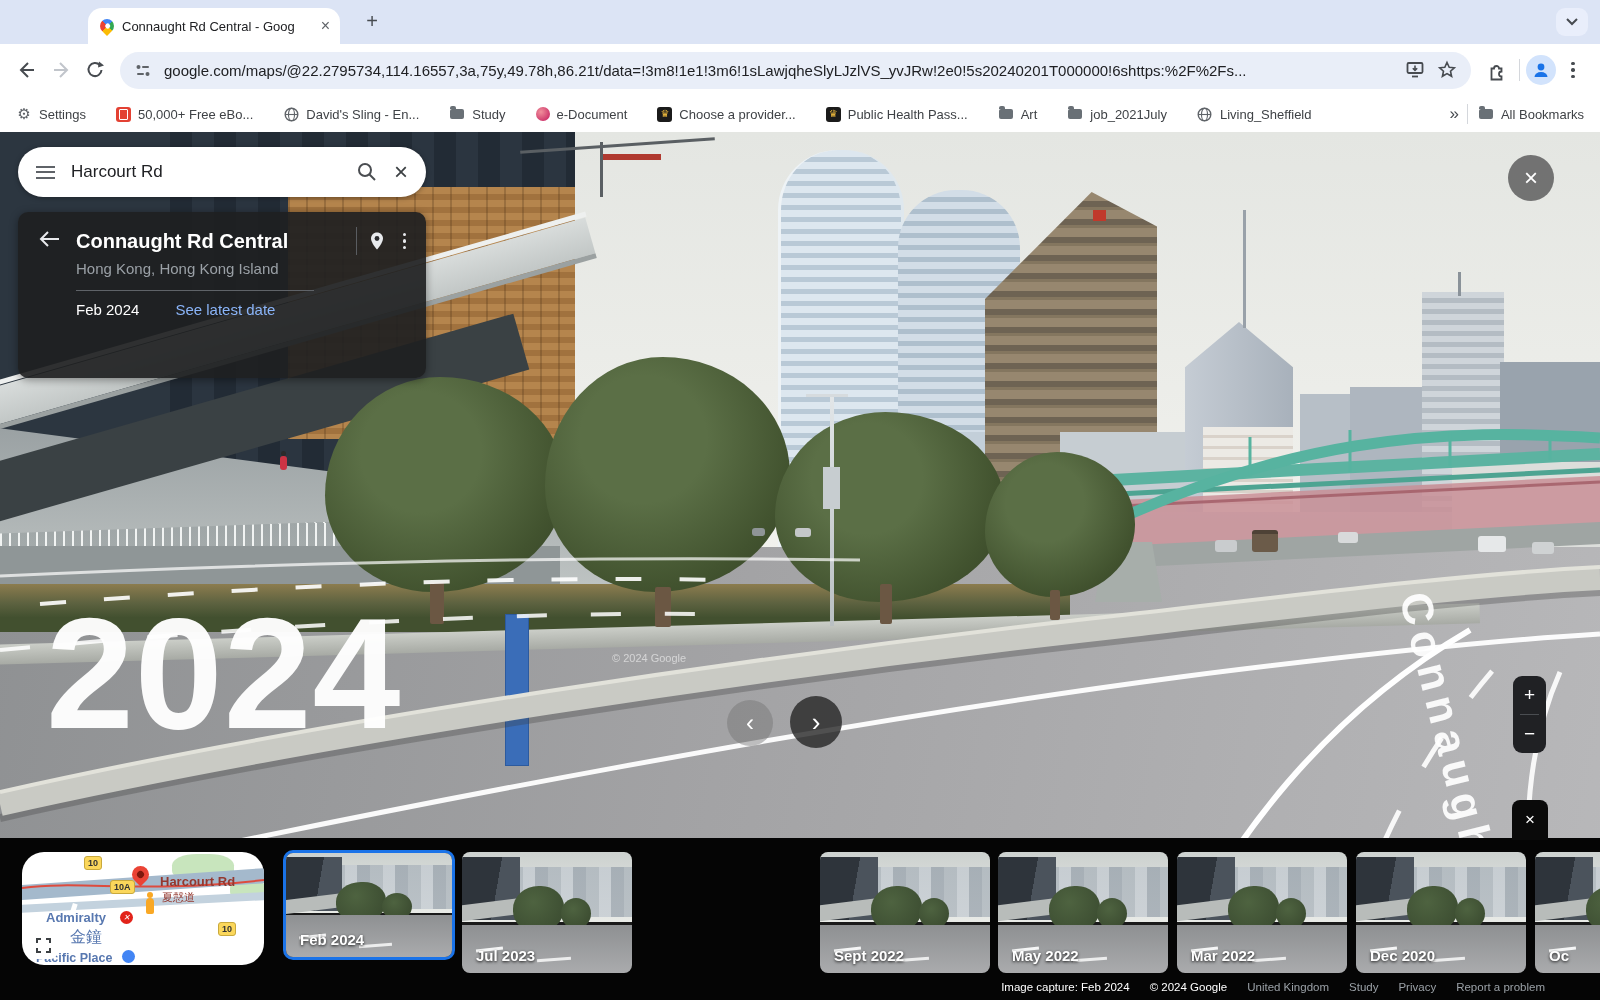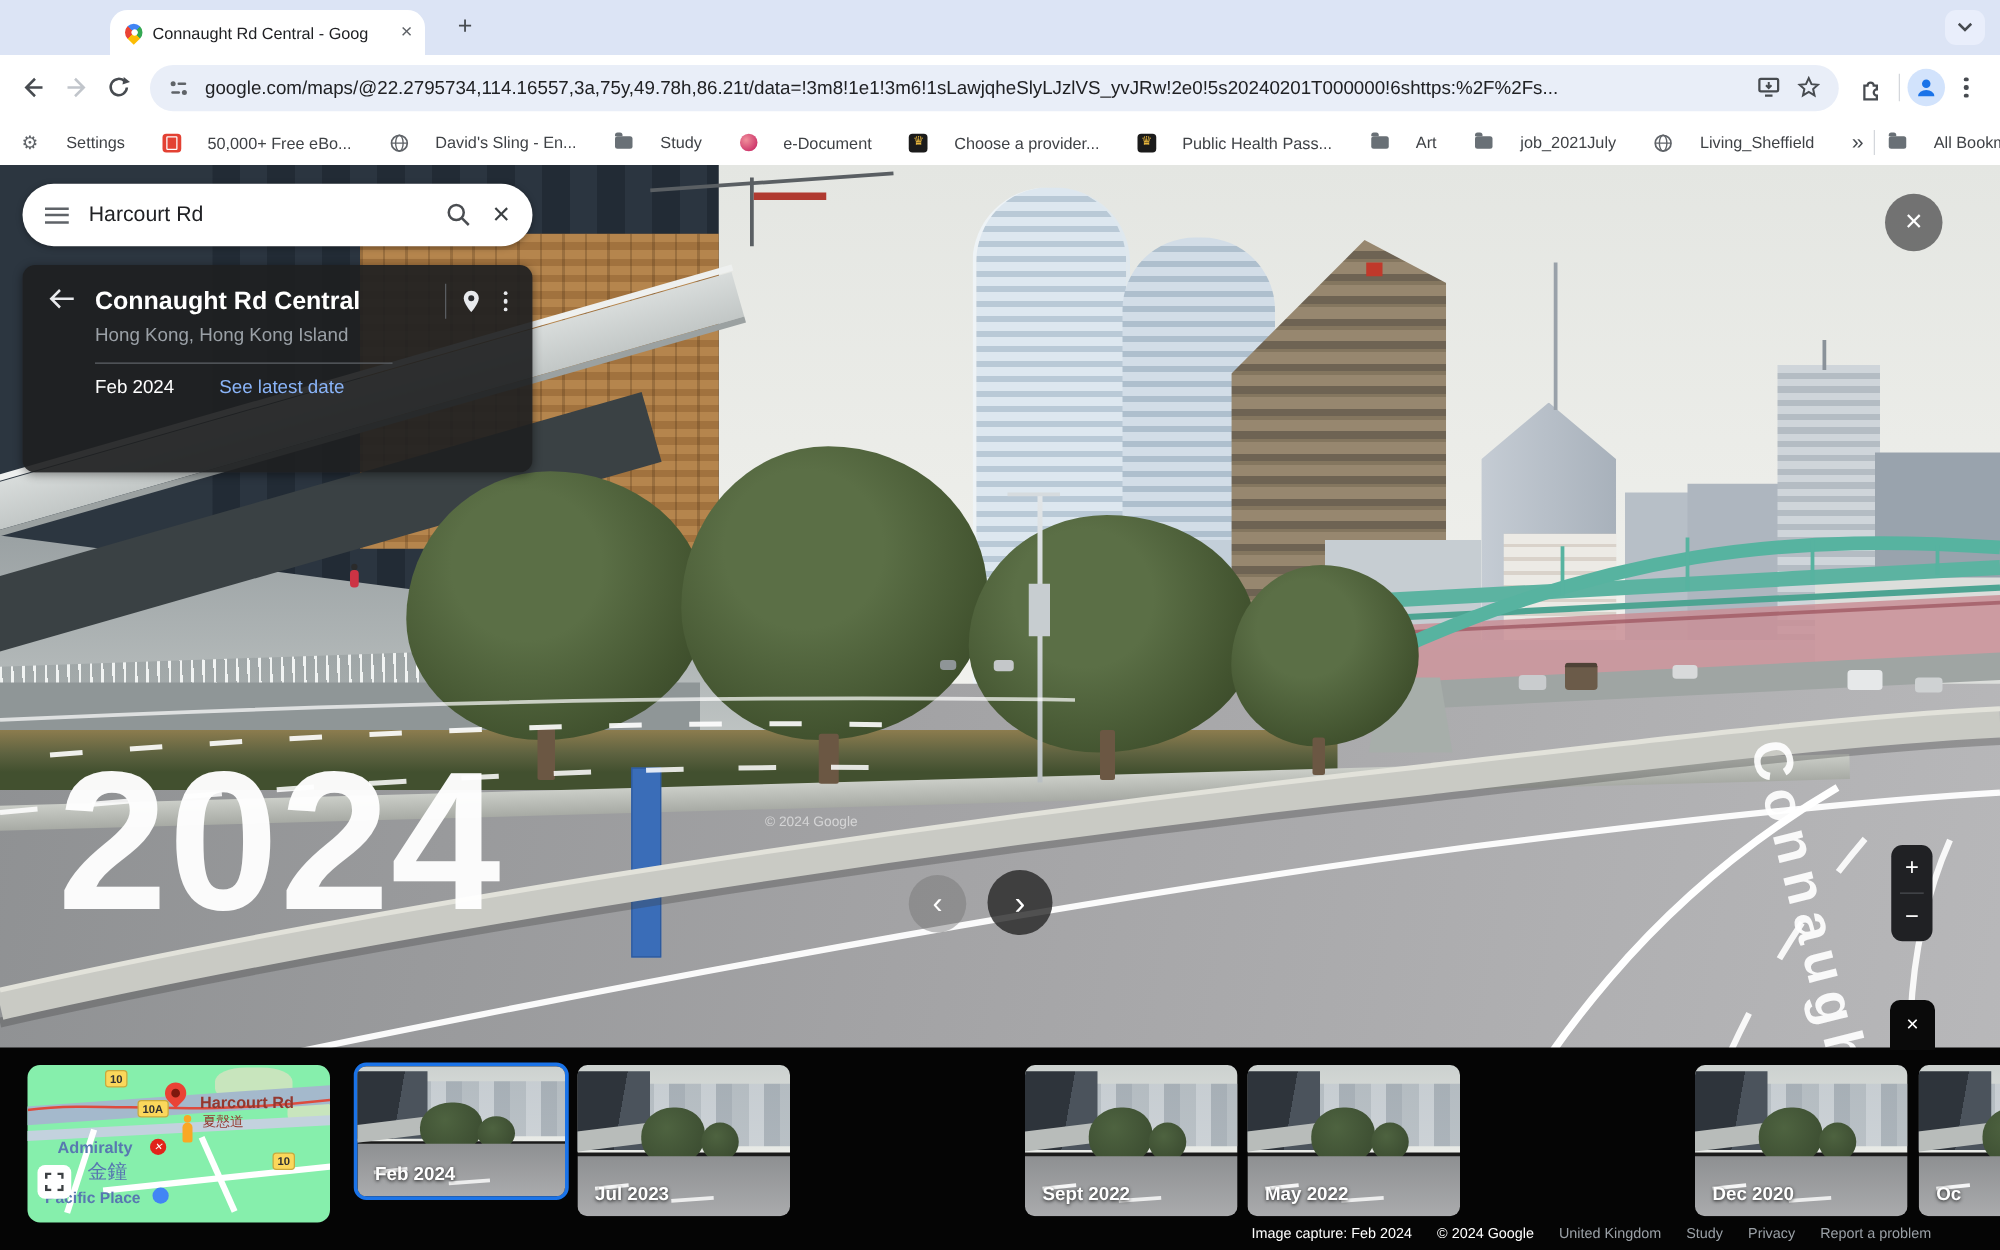--- a/index.html
+++ b/index.html
@@ -17,21 +17,21 @@
 .tabchev{position:absolute;right:12px;top:8px;width:32px;height:28px;border-radius:9px;background:#e9eefb;display:flex;align-items:center;justify-content:center}
 .toolbar{height:52px;background:#fff;display:flex;align-items:center;padding:0 10px}
 .tbtn{width:34px;height:34px;display:flex;align-items:center;justify-content:center;flex:none}
 .urlbar{flex:1;height:37px;background:#e9eef8;border-radius:19px;display:flex;align-items:center;padding:0 14px;gap:12px;margin:0 8px;min-width:0}
 .url-text{flex:1;font-size:15px;color:#202124;white-space:nowrap;overflow:hidden}
 .tooldiv{width:1px;height:22px;background:#d4d7dc;margin:0 6px}
 .avatar{width:30px;height:30px;border-radius:50%;background:#d2e3fc;display:flex;align-items:center;justify-content:center}
 .kebab{display:flex;flex-direction:column;gap:3px}
 .kebab i{width:3.5px;height:3.5px;border-radius:50%;background:#474b50}
 .bookmarks{height:36px;background:#fff;display:flex;align-items:center;padding:0 16px;font-size:13px;color:#3f4246}
-.bm{display:flex;align-items:flex-start;gap:21px;margin-right:30px;white-space:nowrap}
+.bm{display:flex;align-items:center;gap:7px;margin-right:30px;white-space:nowrap}
 .bm-right{margin-left:auto;display:flex;align-items:center;gap:10px}
 .ovf{color:#474b50;font-size:17px;letter-spacing:-2px}
 .bmdiv{width:1px;height:20px;background:#d4d7dc}
 .ic{width:16px;height:16px;display:inline-flex;align-items:center;justify-content:center;flex:none;position:relative}
 .ic-gear::before{content:"⚙";font-size:15px;color:#5f6368}
 .ic-book{width:15px;height:15px;background:#e34133;border-radius:3px}
 .ic-book::before{content:"";width:7px;height:9px;border:1.5px solid #fff;border-radius:1px}
 .ic-folder::before{content:"";display:block;width:14px;height:10px;background:#697076;border-radius:2px}
 .ic-folder::after{content:"";position:absolute;top:0px;left:1px;width:6px;height:3px;background:#697076;border-radius:2px 2px 0 0}
 .ic-crown{width:15px;height:15px;background:#1b1b1b;border-radius:3px}
@@ -145,21 +145,21 @@
 .mini .sky{left:0;right:0;top:0;height:58%;background:linear-gradient(#ccd1cf,#e9ebe7)}
 .mini .skyl{left:28%;right:0;top:12%;height:42%;background:repeating-linear-gradient(90deg,#aab3bb 0 13px,#c3cad1 13px 25px,#98a2ac 25px 38px);opacity:.75}
 .mini .bldg1{left:-4%;top:4%;width:38%;height:52%;background:linear-gradient(100deg,#2e343b 62%,#4b535c 62%)}
 .mini .ramp{left:-4%;top:40%;width:58%;height:13%;background:#b8bcba;transform:rotate(-7deg)}
 .mini .tr1{left:30%;top:28%;width:30%;height:38%;background:radial-gradient(circle at 40% 35%,#4e6340,#38482e);border-radius:50% 45% 50% 45%}
 .mini .tr2{left:58%;top:38%;width:18%;height:26%;background:radial-gradient(circle at 40% 35%,#4e6340,#36452c);border-radius:50%}
 .mini .road{left:0;right:0;bottom:0;height:40%;background:linear-gradient(#8e9092,#aaabad)}
 .mini .ln1{left:8%;bottom:18%;width:16%;height:3px;background:#fff;transform:rotate(-6deg);opacity:.9}
 .mini .ln2{left:44%;bottom:10%;width:20%;height:3px;background:#fff;transform:rotate(-4deg);opacity:.8}
 
-#mapcard{position:absolute;left:22px;top:14px;width:242px;height:126px;border-radius:10px;overflow:hidden;background:#86efac}
+#mapcard{position:absolute;left:22px;top:14px;width:242px;height:113px;border-radius:22px;overflow:hidden;background:#ffffff}
 #mapcard .mc{position:absolute}
 .park1{left:150px;top:2px;width:62px;height:28px;background:#c8e5bd;border-radius:40%}
 .park2{left:208px;top:28px;width:36px;height:20px;background:#c8e5bd;border-radius:40%}
 .hwy{left:-10px;top:24px;width:280px;height:15px;background:#a4b9cc;transform:rotate(-4deg)}
 .hwy2{left:-10px;top:46px;width:280px;height:8px;background:#c3d2de;transform:rotate(-3deg)}
 .st1{left:40px;top:50px;width:5px;height:70px;background:#fff;transform:rotate(18deg)}
 .st2{left:150px;top:55px;width:5px;height:65px;background:#fff;transform:rotate(-24deg)}
 .st3{left:60px;top:88px;width:190px;height:5px;background:#fff;transform:rotate(-6deg)}
 .shield{position:absolute;background:#fbd75b;border:1px solid #c9a93c;border-radius:3px;font-size:9px;font-weight:bold;color:#333;padding:0 3px;line-height:12px}
 #sh0{left:62px;top:4px}#sh1{left:88px;top:28px}#sh2{left:196px;top:70px}
@@ -548,20 +548,34 @@
           <i class="bldg1"></i>
           <i class="ramp"></i>
           <i class="tr1"></i>
           <i class="tr2"></i>
           <i class="road"></i>
           <i class="ln1"></i>
           <i class="ln2"></i>
         </span>
       <span class="lbl">May 2022</span>
     </div>
+    <div class="thumb" style="left:1177px">
+      <span class="mini">
+          <i class="sky"></i>
+          <i class="skyl"></i>
+          <i class="bldg1"></i>
+          <i class="ramp"></i>
+          <i class="tr1"></i>
+          <i class="tr2"></i>
+          <i class="road"></i>
+          <i class="ln1"></i>
+          <i class="ln2"></i>
+        </span>
+      <span class="lbl">Mar 2022</span>
+    </div>
     <div class="thumb" style="left:1356px">
       <span class="mini">
           <i class="sky"></i>
           <i class="skyl"></i>
           <i class="bldg1"></i>
           <i class="ramp"></i>
           <i class="tr1"></i>
           <i class="tr2"></i>
           <i class="road"></i>
           <i class="ln1"></i>

